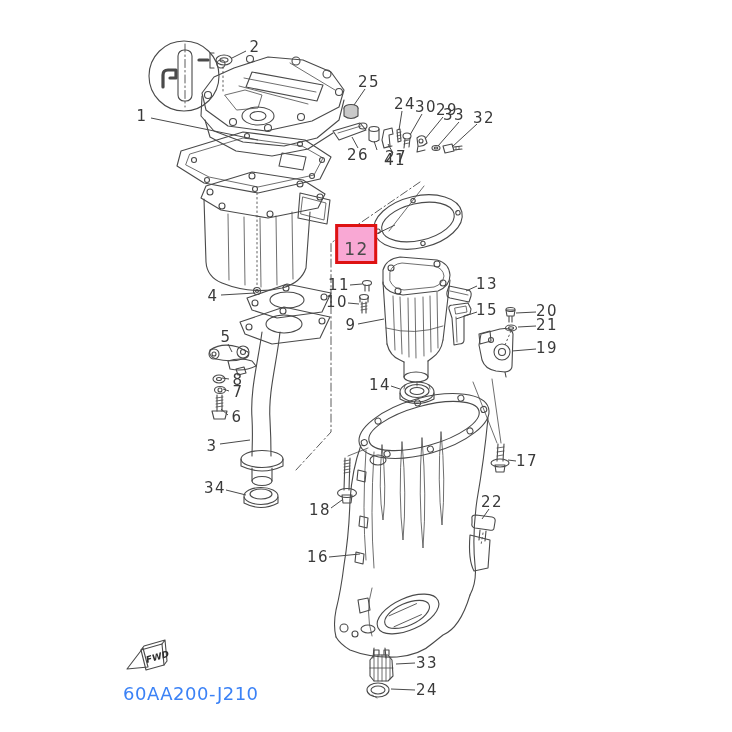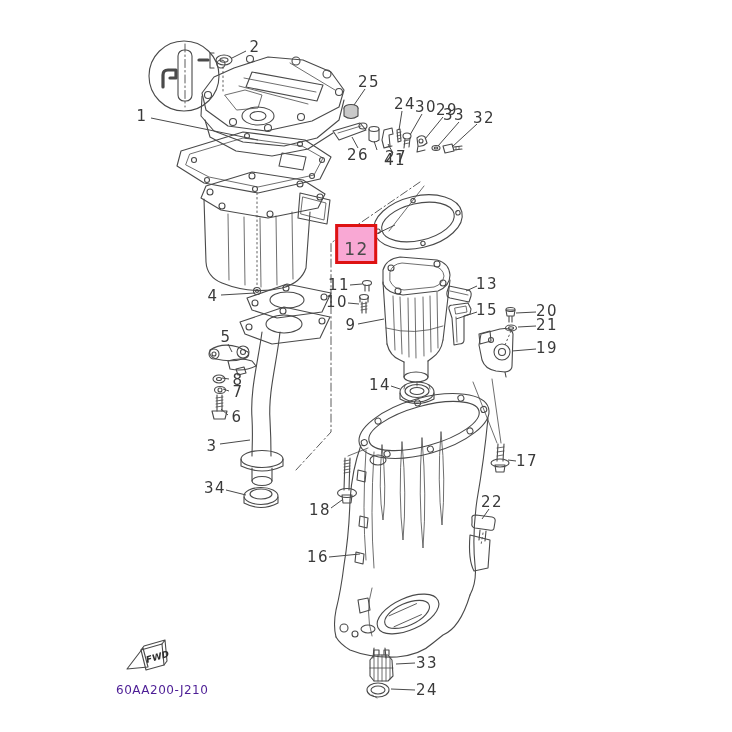--- a/index.html
+++ b/index.html
@@ -22,21 +22,21 @@
   .part-label{
     position:absolute;transform:translate(-50%,-50%);
     font-size:15px;letter-spacing:1.5px;color:#3a3a3a;line-height:1;
     pointer-events:auto;cursor:pointer;white-space:nowrap;
   }
   .part-label.highlighted{
     border:3px solid #de1212;background:#f9a8d4;padding:14px 5px 3px 6px;
     font-size:17px;color:#4a4a4a;
   }
   .drawing-code{
-    position:absolute;left:116px;top:683px;font-size:12px;color:#4c1d95;
+    position:absolute;left:123px;top:683px;font-size:18px;color:#3b82f6;
     letter-spacing:0.5px;
   }
   .fwd-text{font-size:9px;font-style:italic;font-weight:bold;fill:#2e2e2e;}
 </style>
 </head>
 <body>
 
 <div class="canvas">
 
   <svg id="art" width="732" height="732" viewBox="0 0 732 732">

